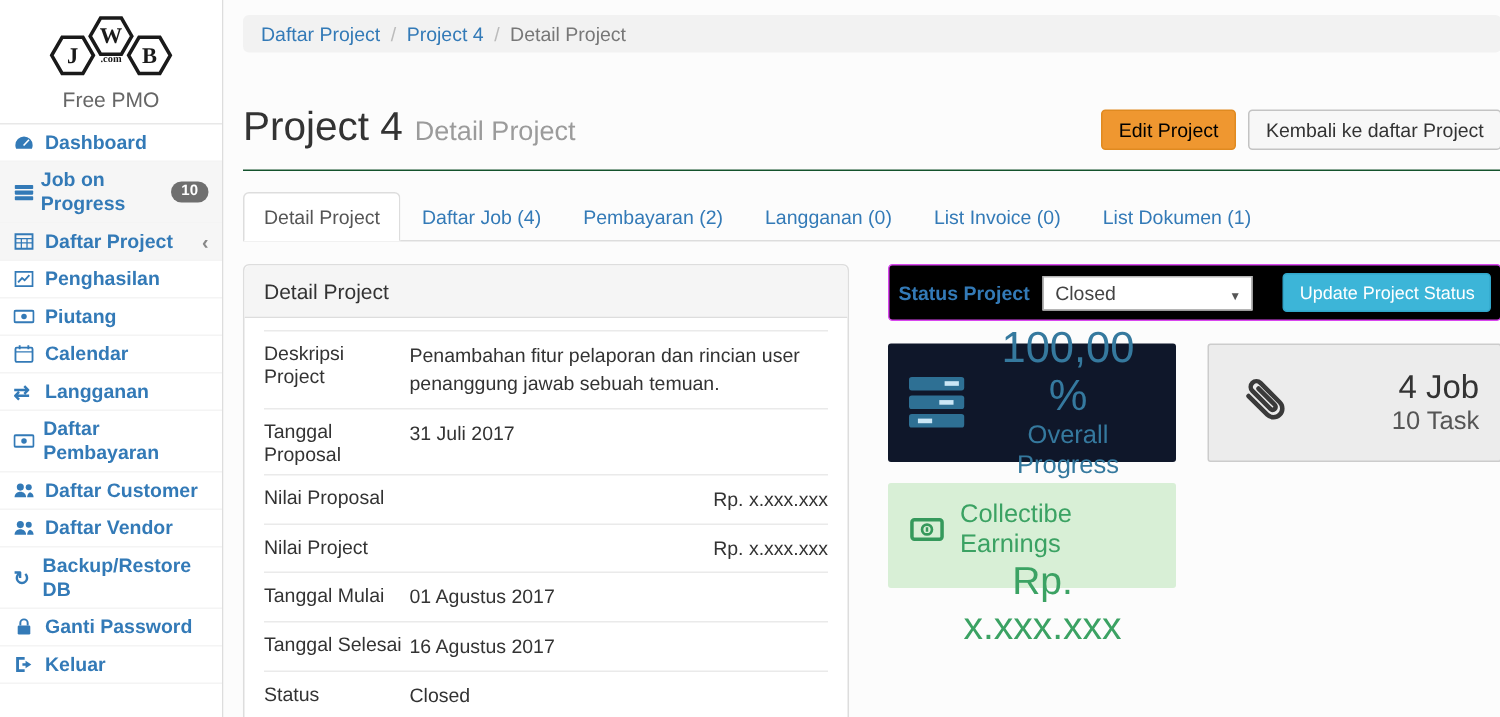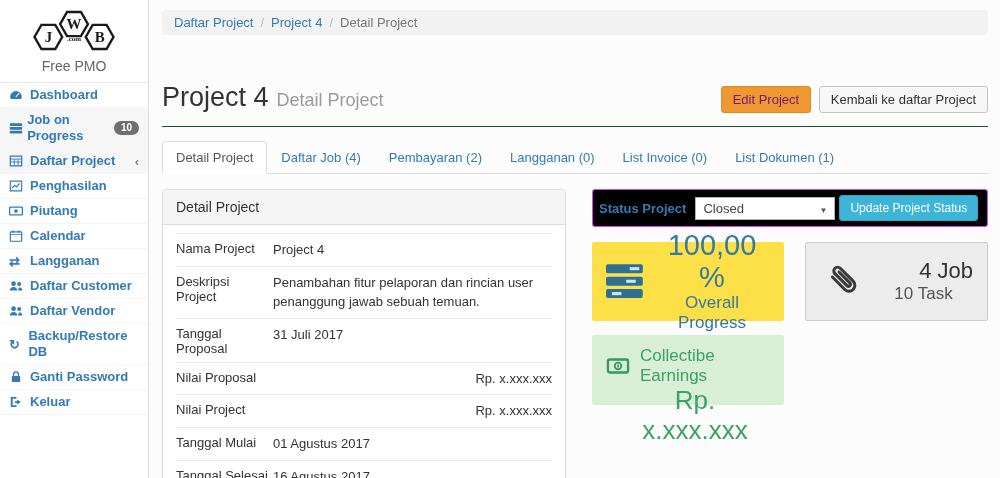--- a/index.html
+++ b/index.html
@@ -21,29 +21,29 @@
                color:#337ab7; cursor:pointer; line-height:16px;font-weight:bold; }
   .side-item.tint { background:#f6f6f6; }
   .side-icon { width:18px; margin-right:3px; display:inline-flex; align-items:center; color:#337ab7; }
   .side-icon svg { display:block; }
   .gly { font-size:13px; line-height:1; }
   .badge { margin-left:auto; background:#6f6f6f; color:#fff; border-radius:10px; font-size:10px;
            padding:2px 7px; line-height:1; }
   .chev { margin-left:auto; color:#888; font-size:13px; line-height:1; }
   
   .main { flex:1; padding:10px 12px 18px 13px; background:#fcfcfc; }
-  .breadcrumb { background:#f2f2f2; border-radius:4px; padding:5px 12px; margin-bottom:29px; color:#777; }
+  .breadcrumb { background:#f2f2f2; border-radius:4px; padding:5px 12px; margin-bottom:16px; color:#777; }
   .breadcrumb a { color:#337ab7; text-decoration:none; }
   .breadcrumb .sep { margin:0 7px; color:#bbb; }
   .page-header { display:flex; align-items:flex-end; justify-content:space-between;
                  border-bottom:1px solid #14532d; padding:4px 0 13px; }
   .title { font-size:27px; color:#333; }
   .subtitle { font-size:18px; color:#9b9b9b; margin-left:8px; }
   .btn { font-family:inherit; font-size:13px; padding:5px 11px; border-radius:3px; cursor:pointer; }
-  .btn-warning { background:#ef9730; border:1px solid #e08a20; color:#701a75;margin-top:18px; }
+  .btn-warning { background:#ef9730; border:1px solid #e08a20; color:#000000;margin-top:18px; }
   .btn-default { background:#f7f7f7; border:1px solid #c3c3c3; color:#333; margin-left:4px; }
   .tabs { display:flex; border-bottom:1px solid #ddd; margin-top:14px; }
   .tab { padding:8px 13px; color:#337ab7; border:1px solid transparent; border-bottom:none;
          border-radius:4px 4px 0 0; margin-bottom:-1px; cursor:pointer; }
   .tab.active { background:#fff; border-color:#ddd; border-bottom:1px solid #fff; color:#555; }
   .cols { display:flex; gap:26px; margin-top:15px; }
   .left-col { width:404px; flex-shrink:0; }
   .panel { background:#fff; border:1px solid #ddd; border-radius:4px; box-shadow:0 1px 1px rgba(0,0,0,.04); }
   .panel-heading { background:#f5f5f5; border-bottom:1px solid #ddd; border-radius:4px 4px 0 0;
                    padding:9px 13px; font-size:14px; color:#333; }
@@ -52,33 +52,33 @@
   .dlabel { width:97px; flex-shrink:0; }
   .dvalue { flex:1; line-height:1.45; }
   .dvalue.right { text-align:right; }
   .right-col { flex:1; min-width:0; }
   .status-bar { background:#000000; border:1px solid #d946ef; border-radius:3px;
                 padding:5px 6px; display:flex; align-items:center; }
   .status-label { color:#337ab7; font-weight:bold; margin-right:9px; white-space:nowrap; }
   .select { background:#fff; border:1px solid #b5b5b5; width:140px; padding:3px 7px;
             display:flex; justify-content:space-between; align-items:center; color:#444; cursor:pointer; }
   .btn-info { background:#3cb5d8; border:1px solid #30a6c9; color:#fff; font-size:12px;
-              padding:5px 10px; margin-left:4px; white-space:nowrap; }
+              padding:5px 10px; margin-left:20px; white-space:nowrap; }
   .boxes { display:flex; gap:21px; margin-top:15px; }
   .info-box { height:79px; border-radius:2px; display:flex; align-items:center; padding:0 14px; }
-  .box-progress { width:192px; background:#fde047; color:#35799e; }
+  .box-progress { width:192px; background:#0f172a; color:#35799e; }
   .box-jobs { flex:1; background:#ececec; border:1px solid #ccc; color:#333; }
   .box-icon { display:inline-flex; flex-shrink:0; }
   .box-icon.clip { color:#3a3a3a; margin-left:4px; }
   .box-text { flex:1; margin-left:10px; text-align:center; }
   .box-text.right { text-align:right; }
   .big { font-size:29px; line-height:1.1; }
   .big.dark { color:#333; font-size:22px; }
   .mid { font-size:17px; }
-  .mid.gray { color:#555;text-align:center; }
+  .mid.gray { color:#555; }
   .box-earnings { display:block; width:192px; height:70px; background:#d8efd6; color:#3ba263;
                   border-radius:2px; margin-top:14px; padding:11px 13px 0; }
   .eline1 { display:flex; align-items:center; gap:9px; }
   .eline1 svg { display:block; }
   .ebig { font-size:26px; line-height:1.15; text-align:center; padding-left:14px; }
 </style>
 </head>
 <body>
 
 <div class="app">
@@ -160,20 +160,29 @@
         </div>
         <div class="side-item">
           <span class="side-icon">
             <span class="gly">⇄</span>
           </span>
           <span>Langganan</span>
         </div>
         <div class="side-item">
           <span class="side-icon">
             <svg viewBox="0 0 16 16" width="14" height="14" fill="currentColor" xmlns="http://www.w3.org/2000/svg">
+              <rect x=".7" y="3.6" width="14.6" height="8.8" rx="1" fill="none" stroke="currentColor" stroke-width="1.5"></rect>
+              <circle cx="8" cy="8" r="2.1"></circle>
+            </svg>
+          </span>
+          <span>Daftar Pembayaran</span>
+        </div>
+        <div class="side-item">
+          <span class="side-icon">
+            <svg viewBox="0 0 16 16" width="14" height="14" fill="currentColor" xmlns="http://www.w3.org/2000/svg">
               <circle cx="5.2" cy="5.4" r="2.7"></circle>
               <path d="M.8 13.2c0-2.6 2-4.2 4.4-4.2s4.4 1.6 4.4 4.2z"></path>
               <circle cx="11.6" cy="5.6" r="2.3"></circle>
               <path d="M10.4 13.2c0-1.7.8-3.2 2.2-3.8 1.7.4 2.7 1.9 2.7 3.8z"></path>
             </svg>
           </span>
           <span>Daftar Customer</span>
         </div>
         <div class="side-item">
           <span class="side-icon">
@@ -233,24 +242,20 @@
         <div class="tab">Langganan (0)</div>
         <div class="tab">List Invoice (0)</div>
         <div class="tab">List Dokumen (1)</div>
       </div>
 
     <div class="cols">
       <div class="left-col">
         <div class="panel">
           <div class="panel-heading">Detail Project</div>
           <div class="panel-body" id="drows">
-              <div class="drow">
-                <div class="dlabel">Nama Project</div>
-                <div class="dvalue">Project 4</div>
-              </div>
               <div class="drow">
                 <div class="dlabel">Deskripsi Project</div>
                 <div class="dvalue">Penambahan fitur pelaporan dan rincian user penanggung jawab sebuah temuan.</div>
               </div>
               <div class="drow">
                 <div class="dlabel">Tanggal Proposal</div>
                 <div class="dvalue">31 Juli 2017</div>
               </div>
               <div class="drow">
                 <div class="dlabel">Nilai Proposal</div>

